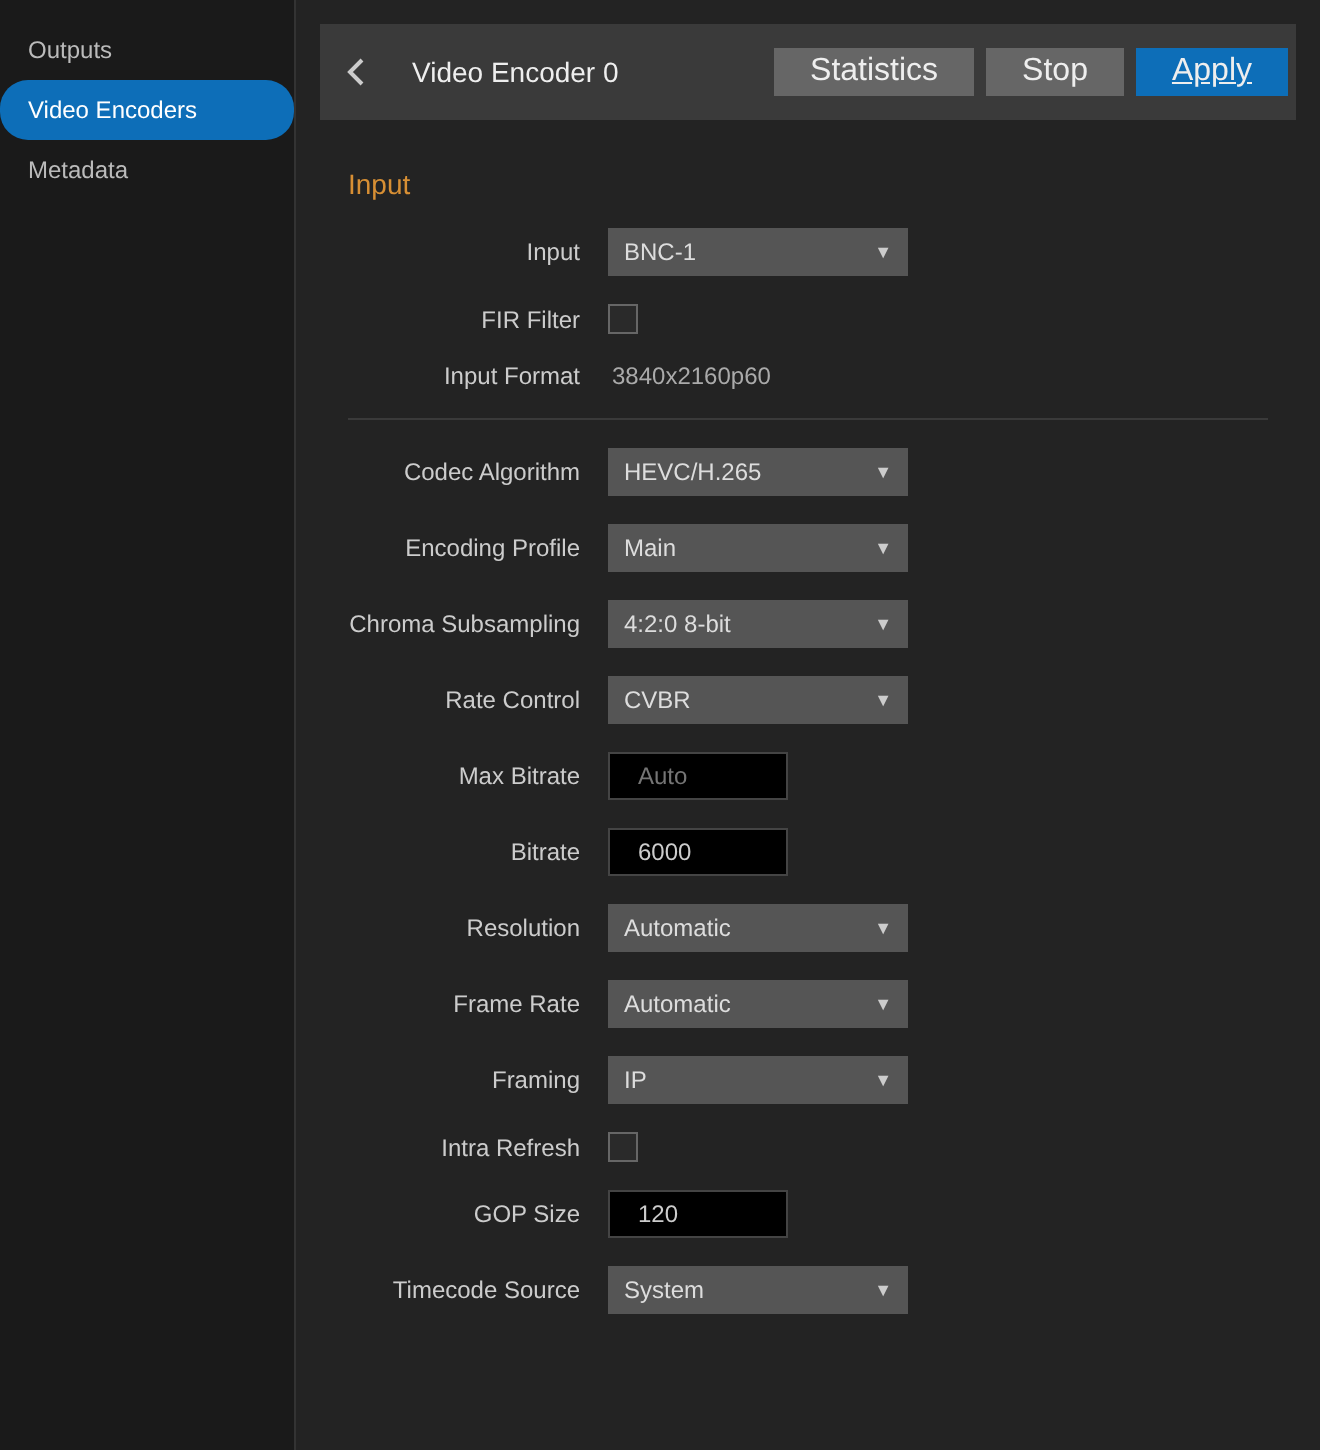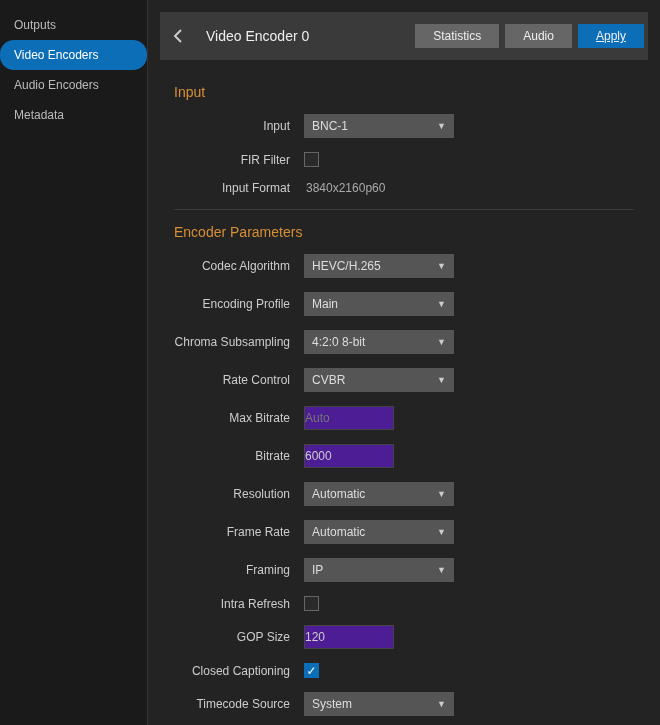--- a/index.html
+++ b/index.html
@@ -59,21 +59,21 @@
     color: #eee;
     font-size: 14px;
   }
   .topbar-btn {
     height: 24px;
     line-height: 24px;
     padding: 0 18px;
     margin-left: 6px;
     background: #666;
     color: #eee;
-    font-size: 12px;
+    font-size: 16px;
     cursor: pointer;
     text-align: left;
   }
   .topbar-btn.primary {
     background: #0d6eb8;
     text-decoration: underline;
   }
   .content {
     flex: 1;
     padding: 16px 26px 8px 26px;
@@ -108,24 +108,24 @@
     cursor: pointer;
     font-size: 12px;
   }
   .select .caret {
     font-size: 9px;
     color: #ccc;
   }
   .text-input {
     width: 90px;
     height: 24px;
-    background: #4c1d95;
+    background: #000000;
     border: 1px solid #444;
     color: #ccc;
-    padding: 0 0;
+    padding: 0 14px;
     font-size: 12px;
     outline: none;
   }
   .text-input.placeholder { color: #888; }
   .checkbox {
     width: 15px;
     height: 15px;
     border: 1px solid #666;
     background: #2a2a2a;
     cursor: pointer;
@@ -153,34 +153,33 @@
     border-top: 1px solid #3a3a3a;
     margin: 8px 0 14px 0;
   }
 </style>
 </head>
 <body>
 
 <div class="sidebar">
   <div class="sidebar-item">Outputs</div>
   <div class="sidebar-item active">Video Encoders</div>
-  <div class="sidebar-item">Audio Encoders</div>
   <div class="sidebar-item">Metadata</div>
 </div>
 
 <div class="main">
   <div class="topbar">
     <div class="back-btn">
       <svg width="10" height="14" viewBox="0 0 10 14">
           <path d="M8 1 L2 7 L8 13" stroke="#ccc" stroke-width="2" fill="none"></path>
         </svg>
     </div>
     <div class="topbar-title">Video Encoder 0</div>
     <div class="topbar-btn">Statistics</div>
-    <div class="topbar-btn">Audio</div>
+    <div class="topbar-btn">Stop</div>
     <div class="topbar-btn primary">Apply</div>
   </div>
 
   <div class="content">
 
     <div class="section-title">Input</div>
 
     <div class="row">
       <div class="label">Input</div>
       <div class="select">
@@ -194,21 +193,20 @@
       <div class="checkbox"></div>
     </div>
 
     <div class="row">
       <div class="label">Input Format</div>
       <div class="static-value">3840x2160p60</div>
     </div>
 
     <hr class="divider">
 
-    <div class="section-title">Encoder Parameters</div>
 
     <div class="row">
       <div class="label">Codec Algorithm</div>
       <div class="select">
         <span>HEVC/H.265</span>
         <span class="caret">▼</span>
       </div>
     </div>
 
     <div class="row">
@@ -273,24 +271,20 @@
     <div class="row">
       <div class="label">Intra Refresh</div>
       <div class="checkbox"></div>
     </div>
 
     <div class="row">
       <div class="label">GOP Size</div>
       <input class="text-input" value="120" style="">
     </div>
 
-    <div class="row">
-      <div class="label">Closed Captioning</div>
-      <div class="checkbox checked"></div>
-    </div>
 
     <div class="row">
       <div class="label">Timecode Source</div>
       <div class="select">
         <span>System</span>
         <span class="caret">▼</span>
       </div>
     </div>
 
   </div>

